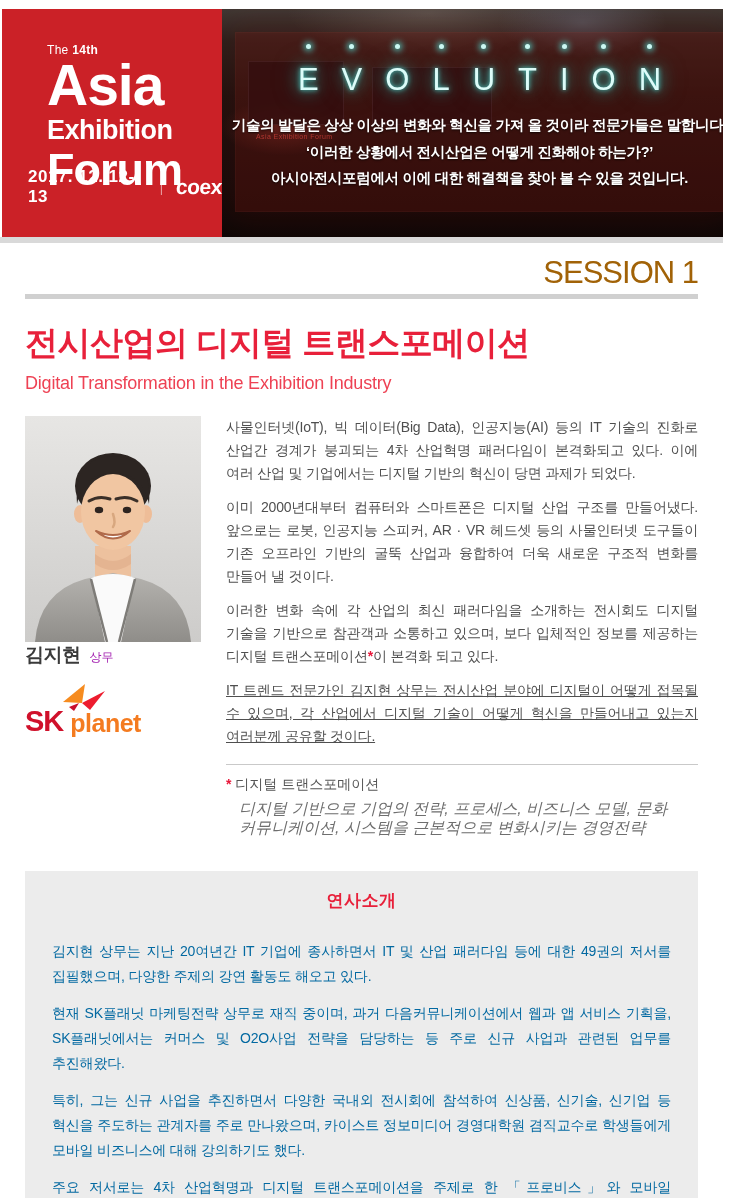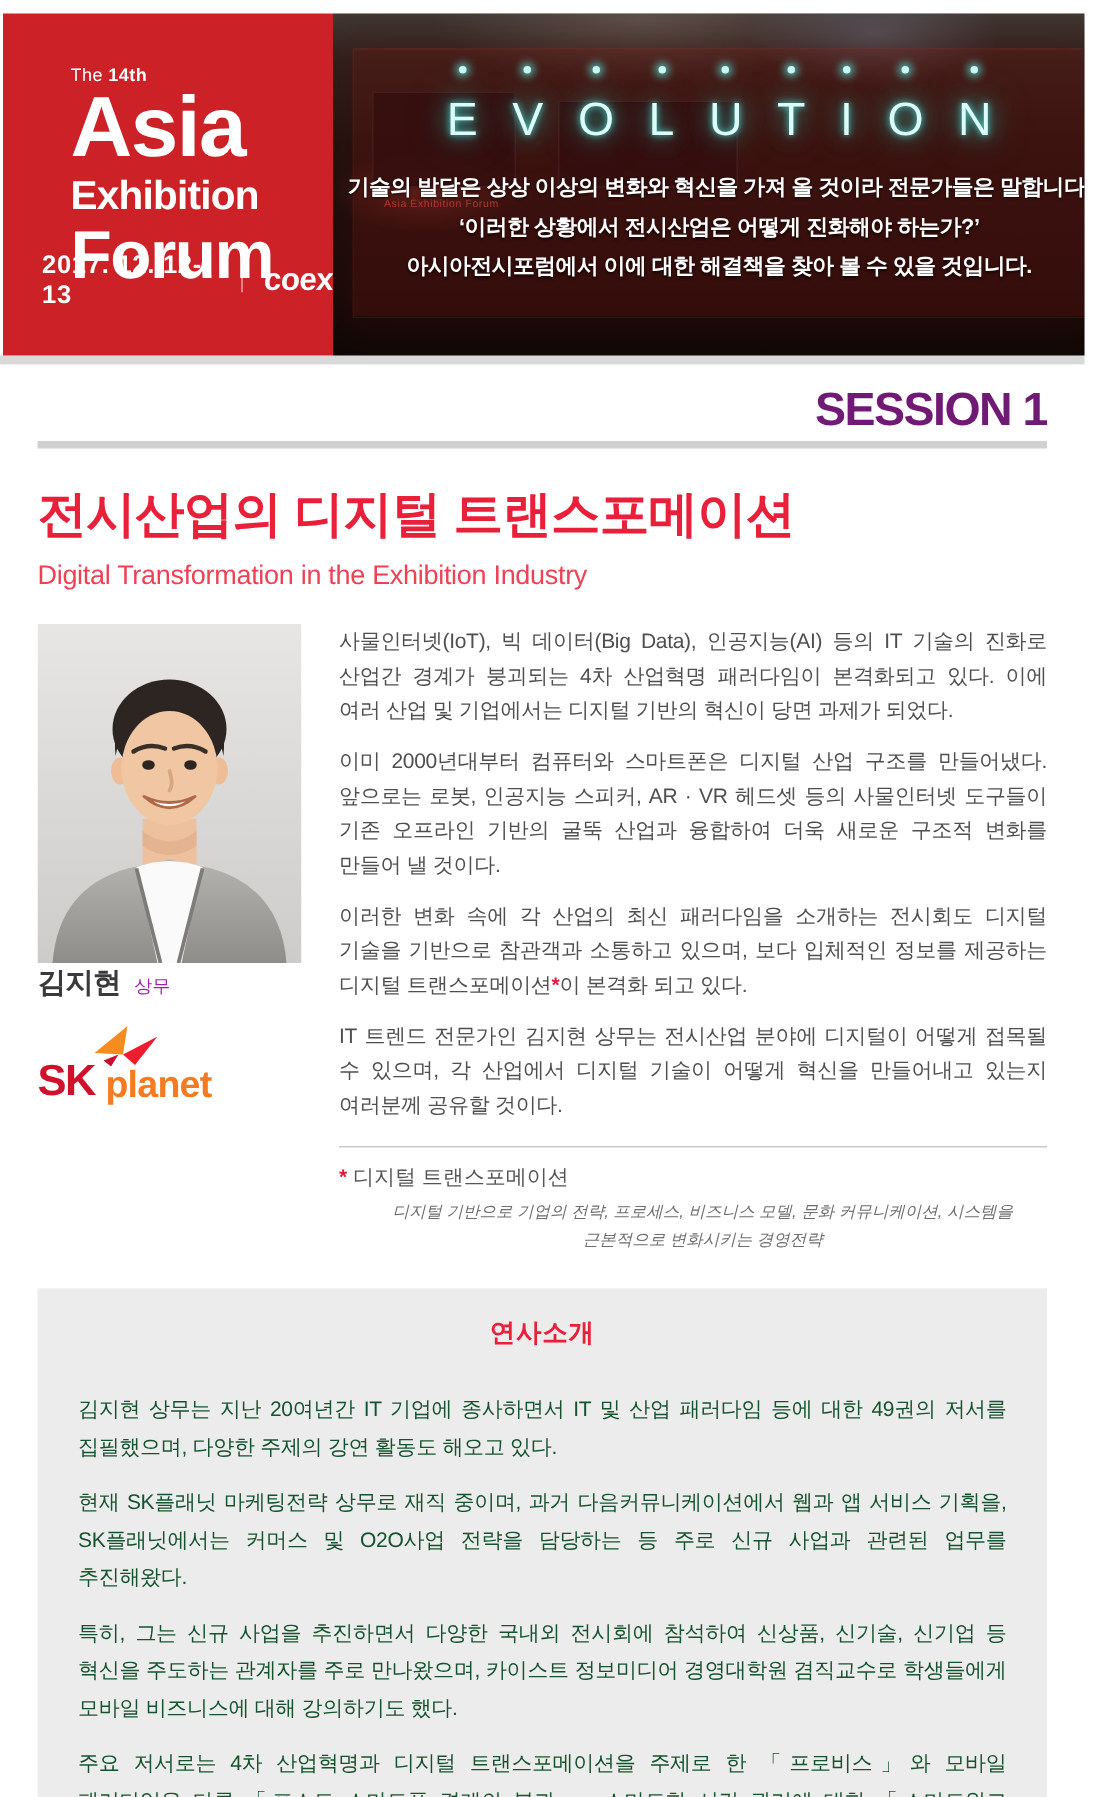--- a/index.html
+++ b/index.html
@@ -43,55 +43,55 @@
   .neon-letter { font-size:31px; line-height:1; color:#dcfcf9;
     text-shadow:0 0 5px #53e2da, 0 0 15px #1fb9b1, 0 0 26px rgba(31,185,177,.55); }
 
   .taglines { margin-top:23px; text-align:center; color:#fff; }
   .tagline { font-size:14.5px; font-weight:700; line-height:1; margin-top:12px;
     text-shadow:0 1px 2px rgba(0,0,0,.7); letter-spacing:-.3px; }
 
   .header-strip { width:737px; height:6px; background:#d9d9d9; margin-top:0; }
 
   
-  .session-label { padding:14px 25px 0; text-align:right; font-size:31px; font-weight:700;
-    color:#701a75; letter-spacing:-1px; line-height:1.05; }
+  .session-label { padding:14px 25px 0; text-align:right; font-size:31px; font-weight:400;
+    color:#a16207; letter-spacing:-1px; line-height:1.05; }
   .session-rule { margin:4px 25px 0; height:5px; background:#d0d0d0; }
 
   .title-ko { margin:22px 25px 0; font-size:33px; font-weight:700; color:#e8203a; letter-spacing:-.5px; }
   .title-en { margin:7px 25px 0; font-size:18px; color:#ee4254; letter-spacing:-.2px; }
 
   
   .content-row { display:flex; gap:25px; margin:22px 25px 0; }
   .left-col { width:176px; flex:0 0 176px; }
   .portrait { display:block; width:176px; height:226px; }
   .name-row { display:flex; align-items:baseline; gap:9px; }
   .speaker-name { font-size:19px; font-weight:700; color:#3a3a3a; letter-spacing:-.5px; }
   .speaker-title { font-size:12px; color:#a21caf; }
   .sk-logo { position:relative; margin-top:32px; height:36px; display:flex; align-items:flex-end; width:150px; }
   .sk-text { color:#d0112b; font-weight:800; font-size:29px; line-height:1; letter-spacing:-1px; }
   .planet-text { color:#f47b20; font-size:25px; font-weight:600; line-height:1; margin-left:7px; letter-spacing:-.5px; }
   .sk-mark { position:absolute; left:34px; top:-17px; width:50px; height:28px; }
 
   .right-col { flex:1; min-width:0; }
   .desc p { font-size:14px; line-height:23px; color:#4f4f4f; text-align:justify;
     word-break:keep-all; margin-bottom:11px; letter-spacing:-.2px; }
-  .desc p:last-of-type { margin-bottom:16px; }
+  .desc p:last-of-type { margin-bottom:16px;text-decoration:underline; }
   .star { color:#e8173a; font-weight:700; }
   .footnote { margin-top:13px; border-top:1px solid #c9c9c9; padding-top:11px; }
   .footnote-term { font-size:14px; color:#555; }
-  .footnote-def { margin:5px 0 0 13px; font-size:11px; font-style:italic; line-height:19px;
-    color:#6e6e6e; word-break:keep-all;text-align:center; }
+  .footnote-def { margin:5px 0 12px 13px; font-size:16px; font-style:italic; line-height:19px;
+    color:#6e6e6e; word-break:keep-all; }
 
   
   .intro-box { margin:22px 25px 0; background:#ececec; padding:18px 27px 20px; }
   .intro-head { display:flex; align-items:center; gap:15px;flex-direction:column; }
   .intro-heading { font-size:17px; font-weight:700; color:#e8203a; letter-spacing:.5px; flex:0 0 auto; }
   .intro-headline { flex:1; height:3px; background:#c7c7c7; }
-  .intro-box p { margin-top:12px; font-size:14px; line-height:25px; color:#14532d;
+  .intro-box p { margin-top:12px; font-size:14px; line-height:25px; color:#0369a1;
     text-align:justify; word-break:keep-all; letter-spacing:-.2px; }
 </style>
 </head>
 <body>
 
 <div class="page">
 
   <div class="banner">
     <div class="brand-panel">
       <div class="brand-edition">

